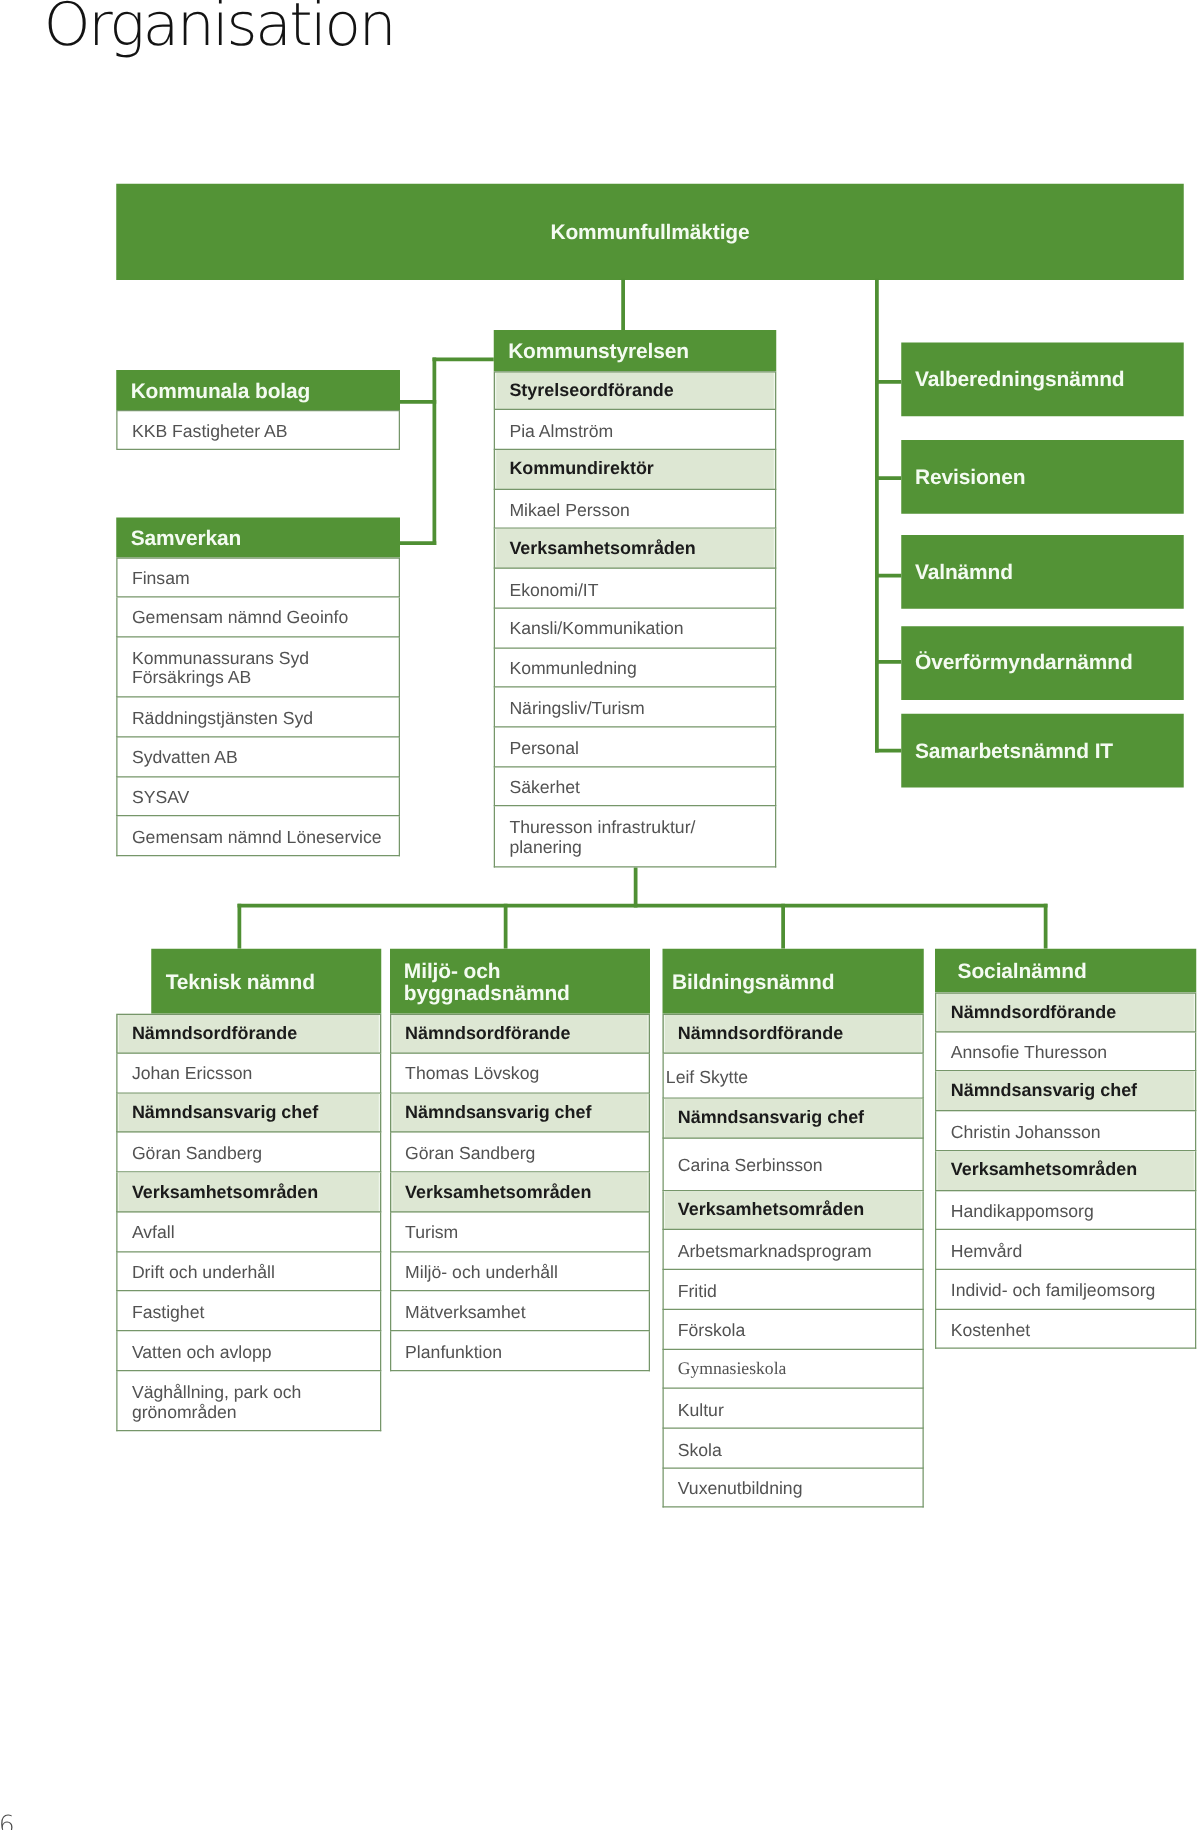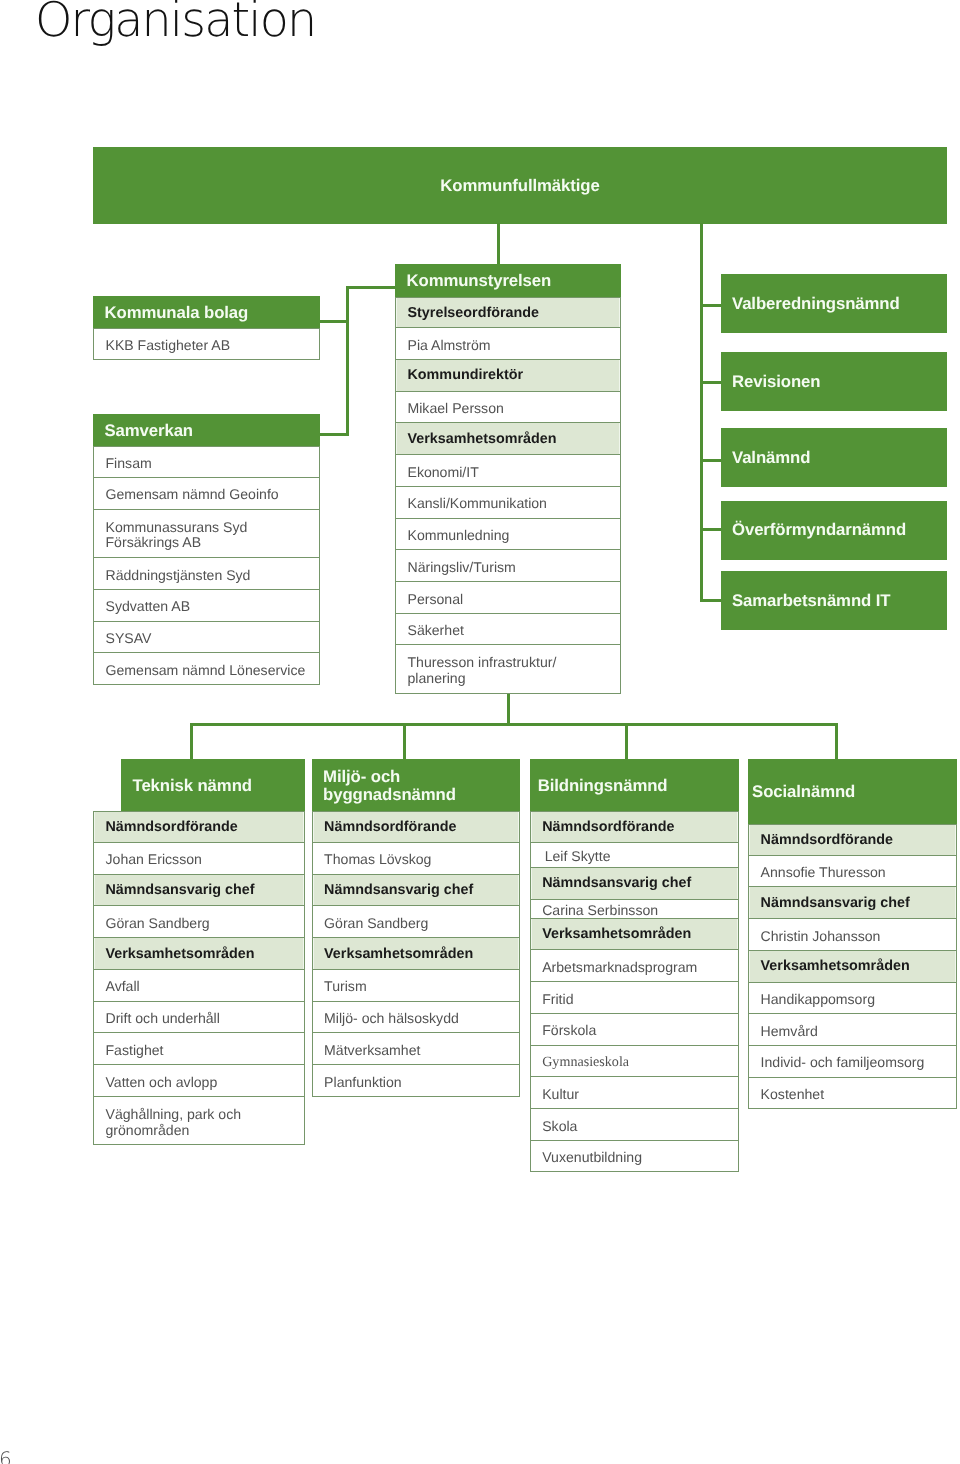--- a/index.html
+++ b/index.html
@@ -202,43 +202,43 @@
         <div class="row" style="height: 31.72px; padding: 0px 11.5px;">
           <span style="white-space: pre-line;">Göran Sandberg</span>
         </div>
         <div class="row sh" style="height: 31.72px; padding: 0px 11.5px;">
           <span style="white-space: pre-line;">Verksamhetsområden</span>
         </div>
         <div class="row" style="height: 31.72px; padding: 0px 11.5px;">
           <span style="white-space: pre-line;">Turism</span>
         </div>
         <div class="row" style="height: 31.72px; padding: 0px 11.5px;">
-          <span style="white-space: pre-line;">Miljö- och hälsoskydd</span>
+          <span style="white-space: pre-line;">Miljö- och underhåll</span>
         </div>
         <div class="row" style="height: 31.72px; padding: 0px 11.5px;">
           <span style="white-space: pre-line;">Mätverksamhet</span>
         </div>
         <div class="row" style="height: 31.72px; padding: 0px 11.5px;">
           <span style="white-space: pre-line;">Planfunktion</span>
         </div>
       </div>
       <div class="abs tbl" style="left: 529.7px; top: 759px; width: 209.8px;">
         <div class="hdr" style="height: 52.3px; padding: 0px 8px;">
           <span style="white-space: pre-line;">Bildningsnämnd</span>
         </div>
         <div class="row sh first" style="height: 31.72px; padding: 0px 11.5px;">
           <span style="white-space: pre-line;">Nämndsordförande</span>
         </div>
-        <div class="row" style="height: 25px; padding: 0px 14px;">
+        <div class="row" style="height: 36px; padding: 0px 2px;">
           <span style="white-space: pre-line;">Leif Skytte</span>
         </div>
         <div class="row sh" style="height: 31.72px; padding: 0px 11.5px;">
           <span style="white-space: pre-line;">Nämndsansvarig chef</span>
         </div>
-        <div class="row" style="height: 19px; padding: 0px 11.5px;">
+        <div class="row" style="height: 42px; padding: 0px 11.5px;">
           <span style="white-space: pre-line;">Carina Serbinsson</span>
         </div>
         <div class="row sh" style="height: 31.72px; padding: 0px 11.5px;">
           <span style="white-space: pre-line;">Verksamhetsområden</span>
         </div>
         <div class="row" style="height: 31.72px; padding: 0px 11.5px;">
           <span style="white-space: pre-line;">Arbetsmarknadsprogram</span>
         </div>
         <div class="row" style="height: 31.72px; padding: 0px 11.5px;">
           <span style="white-space: pre-line;">Fritid</span>
@@ -253,21 +253,21 @@
           <span style="white-space: pre-line;">Kultur</span>
         </div>
         <div class="row" style="height: 31.72px; padding: 0px 11.5px;">
           <span style="white-space: pre-line;">Skola</span>
         </div>
         <div class="row" style="height: 31.72px; padding: 0px 11.5px;">
           <span style="white-space: pre-line;">Vuxenutbildning</span>
         </div>
       </div>
       <div class="abs tbl" style="left: 748.1px; top: 759px; width: 209.3px;">
-        <div class="hdr" style="height: 65px; padding: 0px 4px;">
+        <div class="hdr" style="height: 35px; padding: 0px 18px;">
           <span style="white-space: pre-line;">Socialnämnd</span>
         </div>
         <div class="row sh first" style="height: 31.72px; padding: 0px 11.5px;">
           <span style="white-space: pre-line;">Nämndsordförande</span>
         </div>
         <div class="row" style="height: 31.72px; padding: 0px 11.5px;">
           <span style="white-space: pre-line;">Annsofie Thuresson</span>
         </div>
         <div class="row sh" style="height: 31.72px; padding: 0px 11.5px;">
           <span style="white-space: pre-line;">Nämndsansvarig chef</span>

